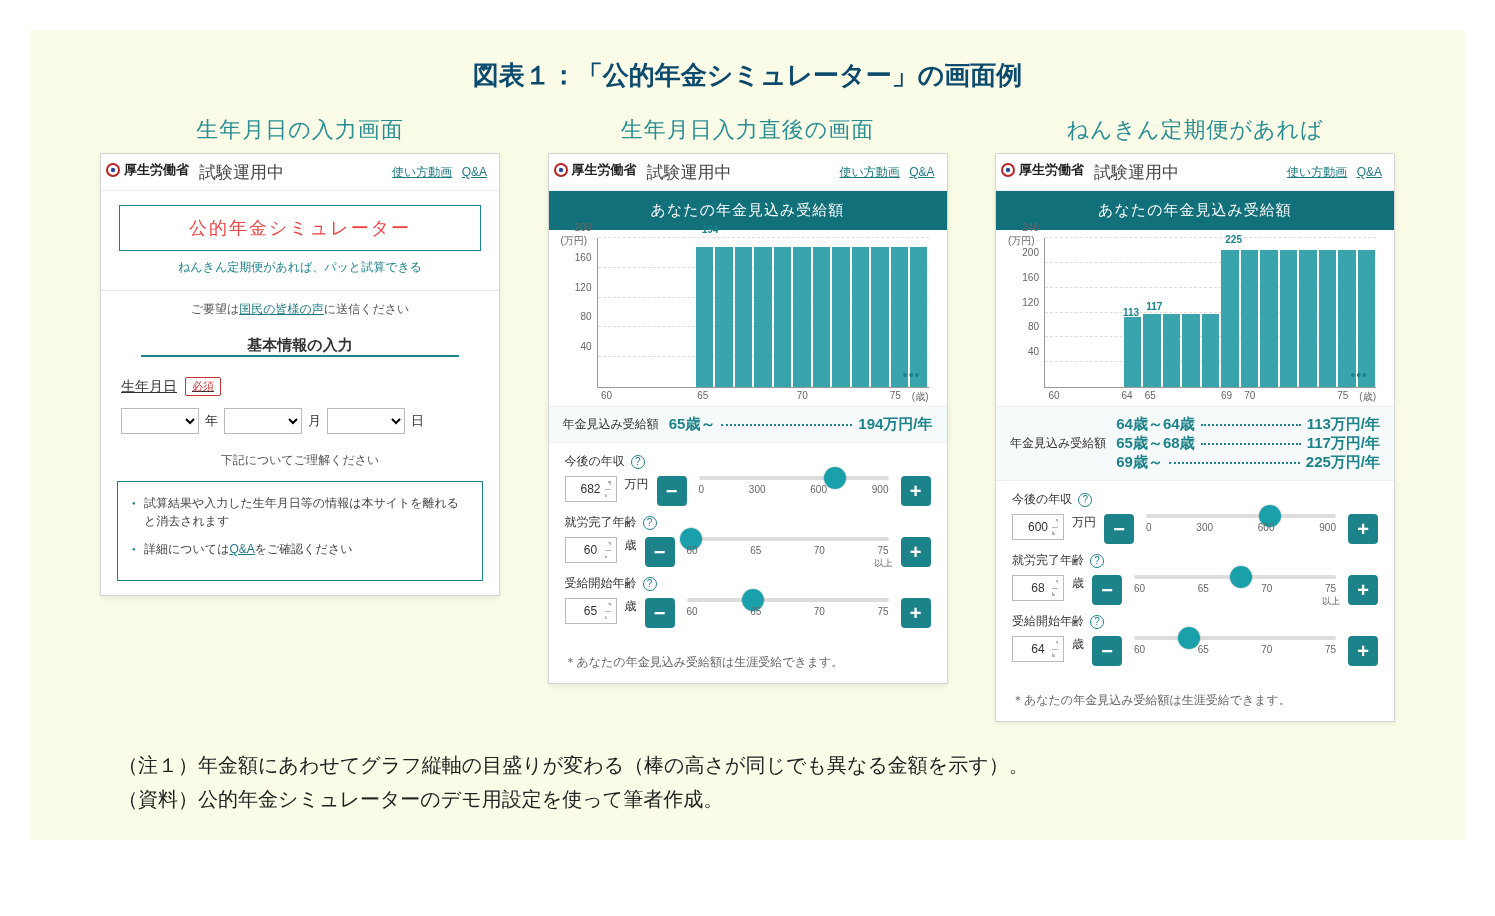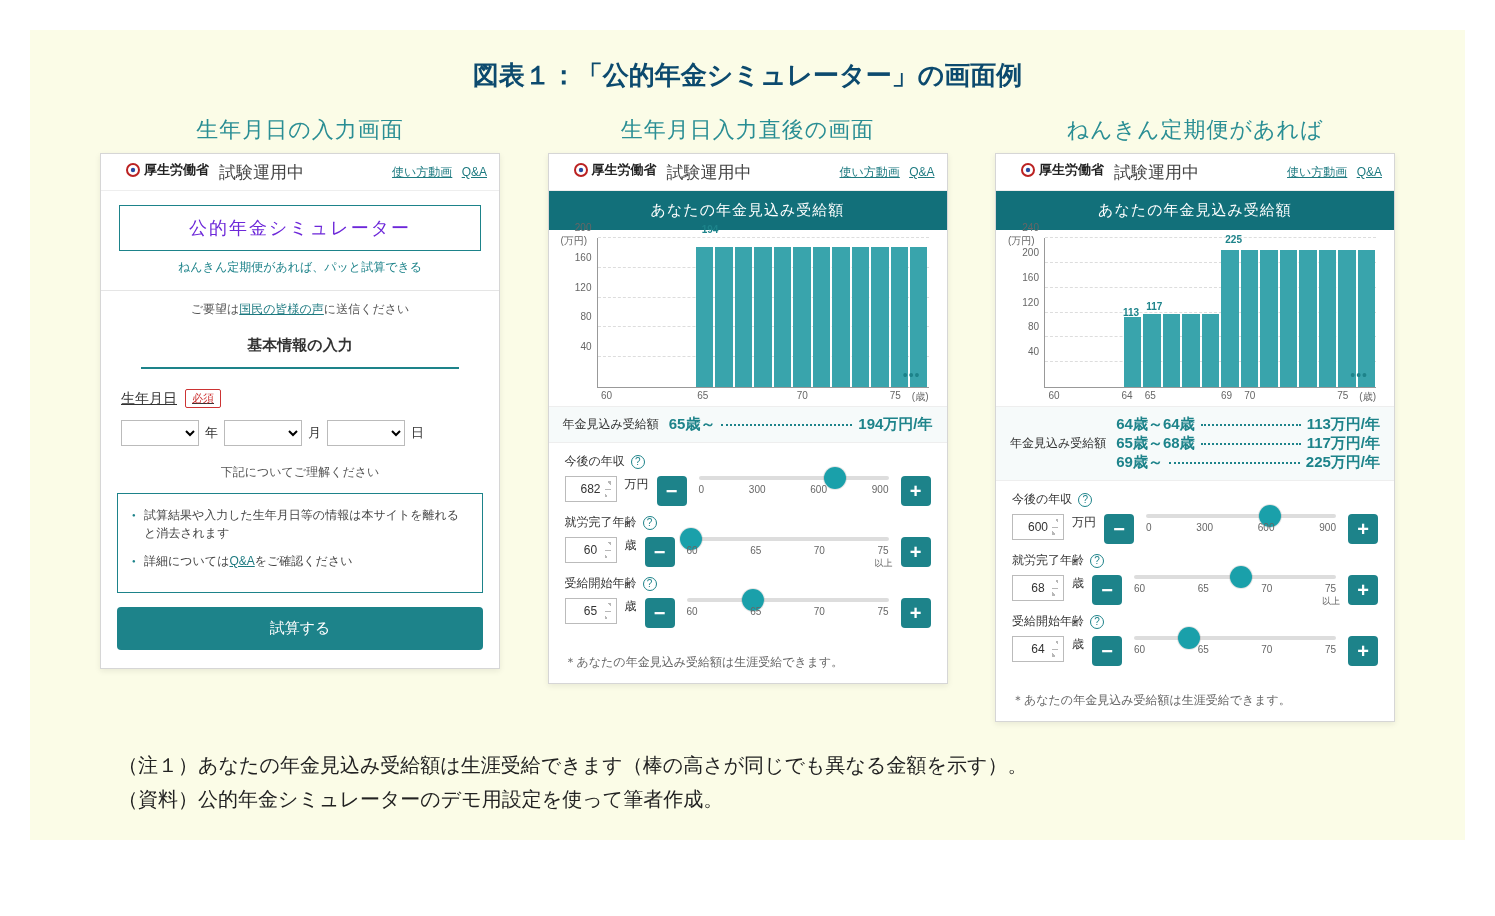--- a/index.html
+++ b/index.html
@@ -40,57 +40,57 @@
     box-shadow: 0 2px 6px rgba(0,0,0,0.08);
     font-size: 13px;
     color: #333;
     position: relative;
   }
   
   .ph-header {
     display: flex;
     align-items: center;
     justify-content: space-between;
-    padding: 7px 12px 6px 24px;
+    padding: 7px 12px 6px 4px;
     border-bottom: 1px solid #eee;
     gap: 7px;
   }
   .logo-blk { display: flex; align-items: baseline; gap: 6px; }
   .mhlw-logo {
     display: inline-flex; align-items: center; gap: 3px;
     font-weight: bold; font-size: 13px; color: #222;
   }
   .mhlw-logo svg { vertical-align: middle; }
   .trial-label { font-size: 17px; color: #444; margin-left: 4px; }
   .hdr-links { font-size: 12px; color: #1d7a80; }
   .hdr-links span { text-decoration: underline; margin-left: 6px; cursor:pointer; }
   
   .sim-title-box {
     margin: 14px 18px 8px 18px;
     border: 1.5px solid #1d838a;
     text-align: center;
     padding: 10px 0;
-    color: #6d28d9;
+    color: #ef4444;
     font-size: 18px;
     letter-spacing: 2px;
   }
   .sim-subtitle {
     text-align: center; color: #1d838a; font-size: 12px;
     margin-bottom: 14px;
   }
   .sep { height: 1px; background: #e5e5e5; margin: 0 0 10px 0; }
   .hint {
     text-align: center; font-size: 12px; color: #555;
     margin: 6px 0 10px 0;
   }
   .hint .link { color: #1d7a80; text-decoration: underline; }
   .section-h {
     text-align: center; font-size: 15px; font-weight: bold;
     margin: 18px 40px 4px 40px;
-    padding-bottom: 12px;
+    padding-bottom: 0;
     border-bottom: 2px solid #1d838a;
   }
   .dob-row {
     display:flex; align-items:center; gap:8px;
     padding: 16px 20px 6px 20px; font-size:14px;text-decoration:underline;
   }
   .req-badge {
     border:1px solid #c33; color:#c33; font-size:11px;
     padding:1px 6px; border-radius:2px;
   }
@@ -255,21 +255,20 @@
 
         <div class="info-box">
           <ul>
             <li>試算結果や入力した生年月日等の情報は本サイトを離れると消去されます</li>
             <li>
               <span>詳細については</span><span class="link">Q&amp;A</span><span>をご確認ください</span>
             </li>
           </ul>
         </div>
 
-        <div class="calc-btn">試算する</div>
       </div>
     </div>
 
     <div class="panel-col">
       <div class="panel-title">生年月日入力直後の画面</div>
       <div class="phone">
 
         <div class="ph-header">
           <div class="logo-blk">
             <span class="mhlw-logo">
@@ -589,16 +588,16 @@
           </div>
         </div>
 
         <div class="footnote">＊あなたの年金見込み受給額は生涯受給できます。</div>
       </div>
     </div>
 
   </div>
 
   <div class="notes">
-    <div>（注１）あなたの年金見込み受給額は生涯受給できます（棒の高さが同じでも異なる金額を示す）。</div>
+    <div>（注１）年金額にあわせてグラフ縦軸の目盛りが変わる（棒の高さが同じでも異なる金額を示す）。</div>
     <div>（資料）公的年金シミュレーターのデモ用設定を使って筆者作成。</div>
   </div>
 </div>
 
 </body></html>

